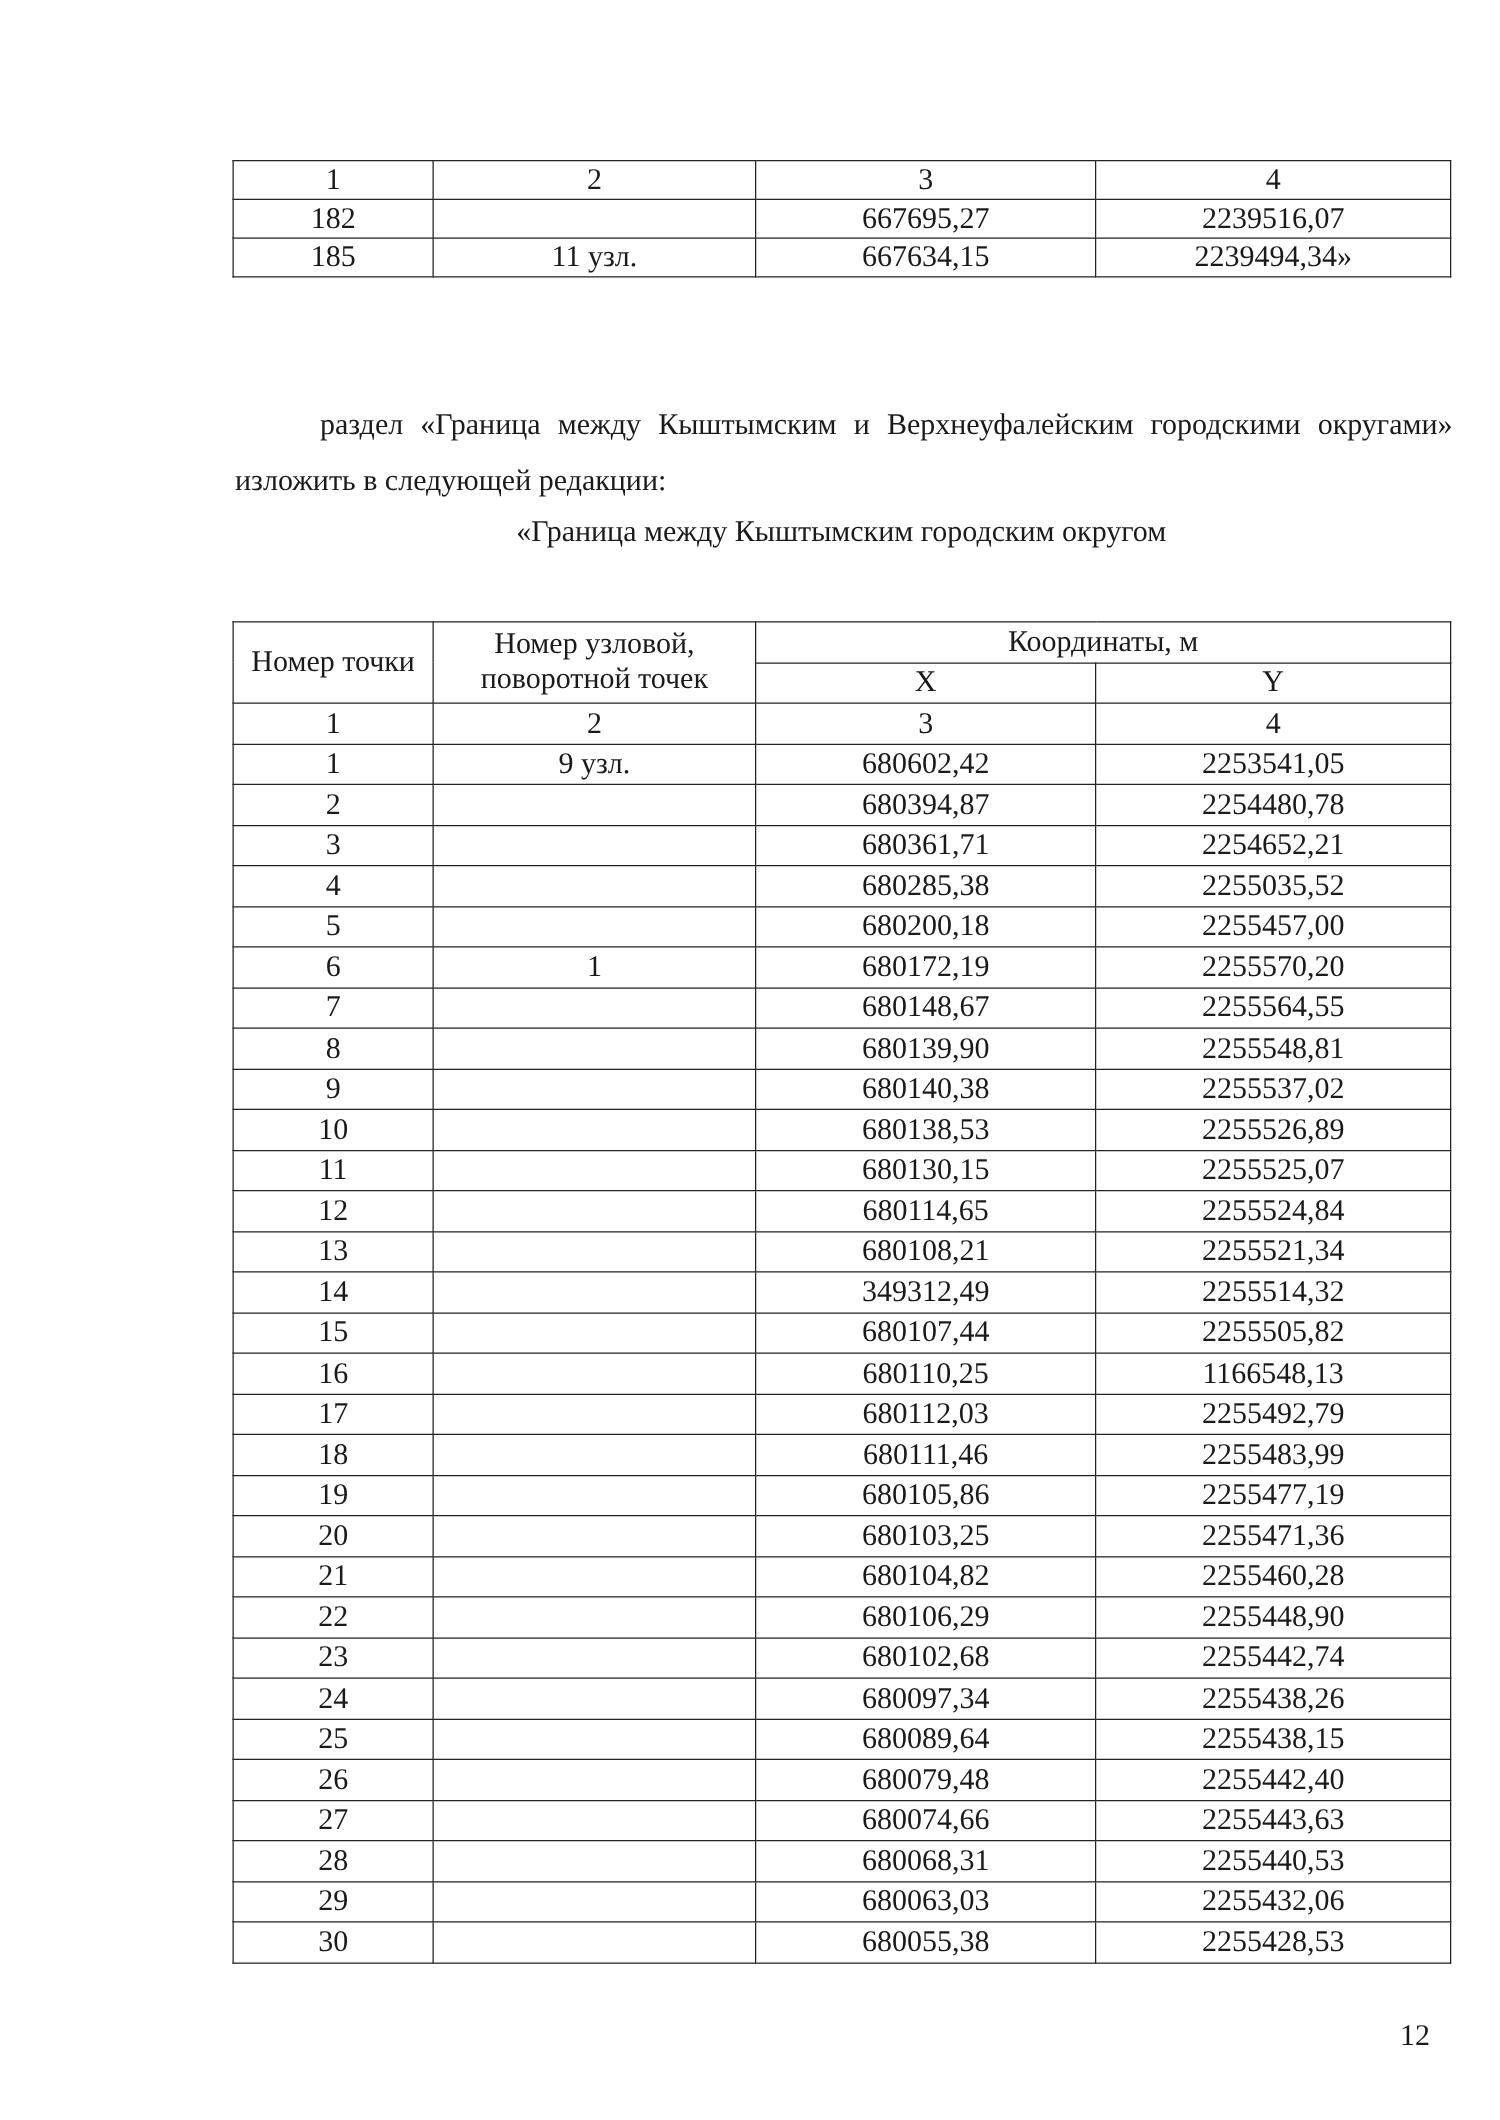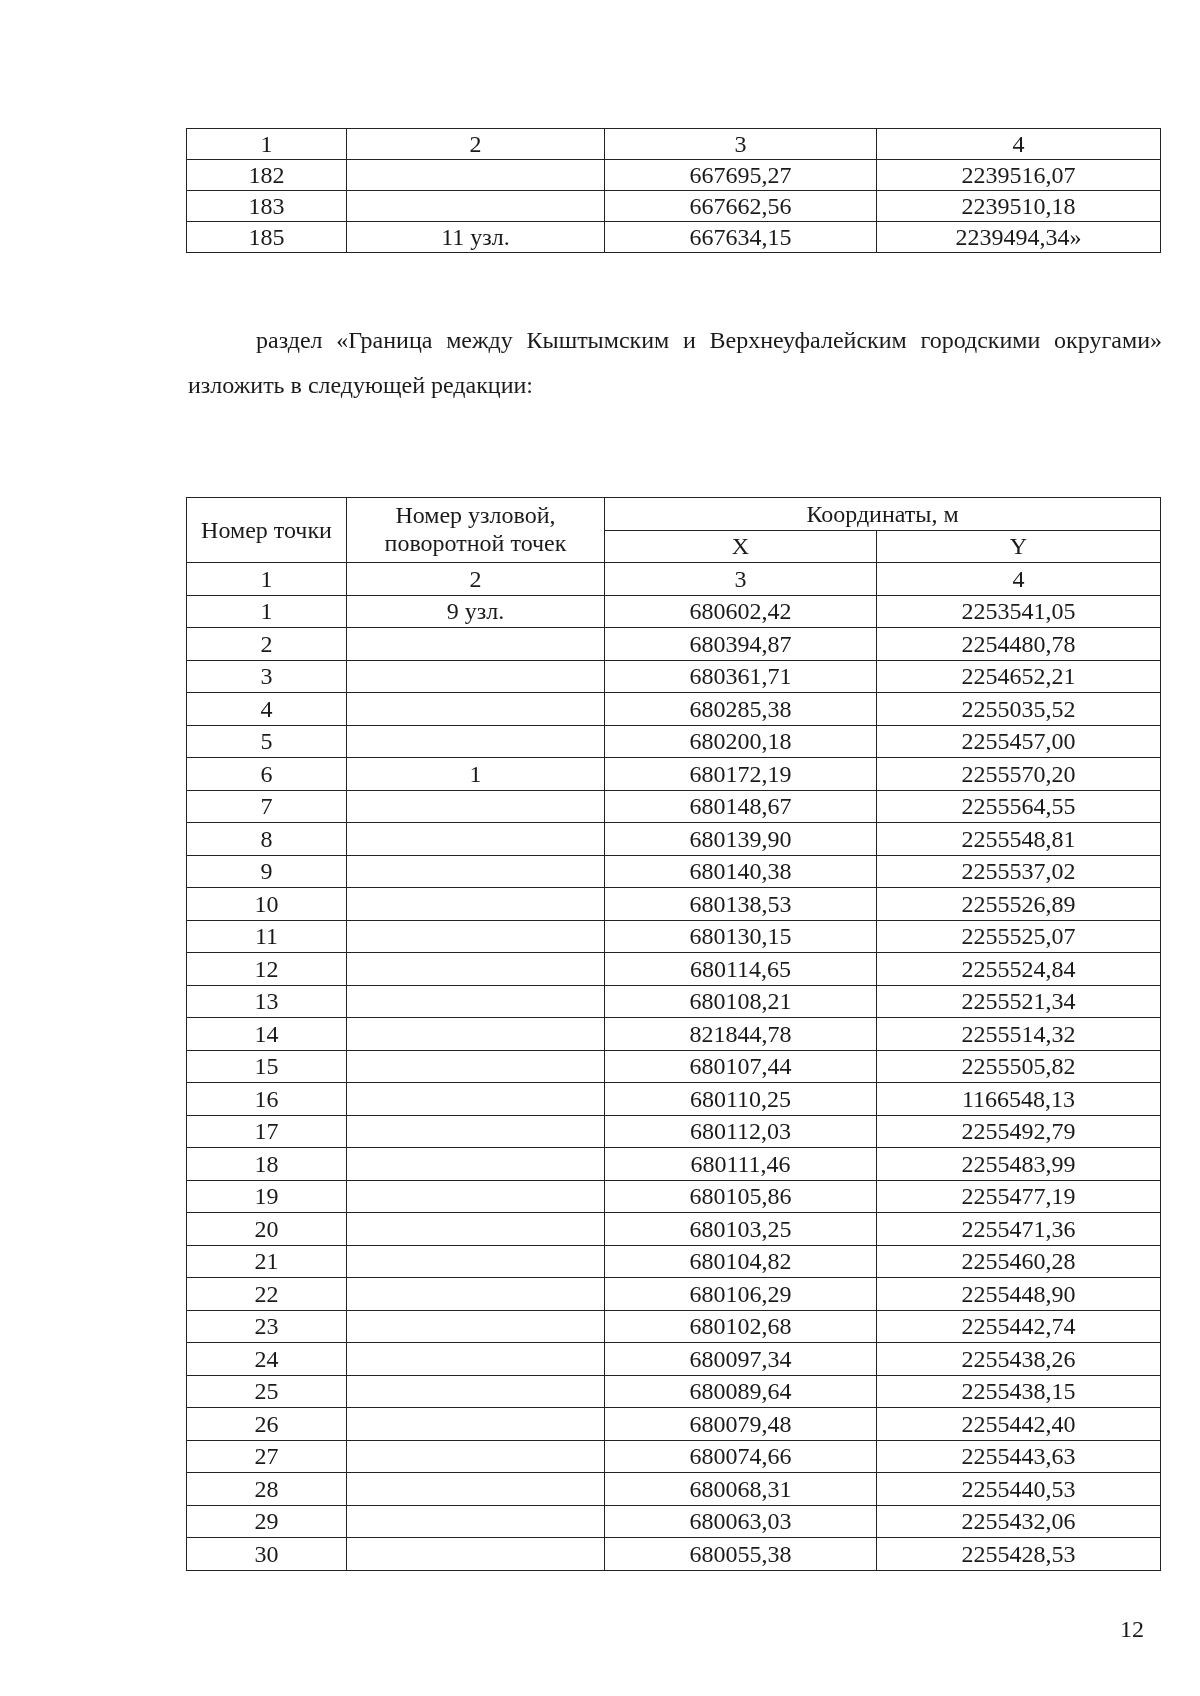--- a/index.html
+++ b/index.html
@@ -37,37 +37,32 @@
       <td>3</td>
       <td>4</td>
     </tr>
   <tr>
         <td>182</td>
         <td></td>
         <td>667695,27</td>
         <td>2239516,07</td>
       </tr>
       <tr>
-        <td>183</td>
-        <td></td>
-        <td>667662,56</td>
-        <td>2239510,18</td>
-      </tr>
-      <tr>
         <td>185</td>
         <td>11 узл.</td>
         <td>667634,15</td>
         <td>2239494,34»</td>
       </tr>
     </tbody>
 </table>
 
 <div id="para">раздел «Граница между Кыштымским и Верхнеуфалейским городскими округами» изложить в следующей редакции:</div>
 
 <div id="heading">
+  <div>«Граница между Кыштымским городским округом</div>
 </div>
 
 <table id="table2">
   <colgroup>
       <col class="col1">
       <col class="col2">
       <col class="col3">
       <col class="col4">
     </colgroup>
   <thead>
@@ -162,21 +157,21 @@
       </tr>
       <tr>
         <td>13</td>
         <td></td>
         <td>680108,21</td>
         <td>2255521,34</td>
       </tr>
       <tr>
         <td>14</td>
         <td></td>
-        <td>821844,78</td>
+        <td>349312,49</td>
         <td>2255514,32</td>
       </tr>
       <tr>
         <td>15</td>
         <td></td>
         <td>680107,44</td>
         <td>2255505,82</td>
       </tr>
       <tr>
         <td>16</td>

